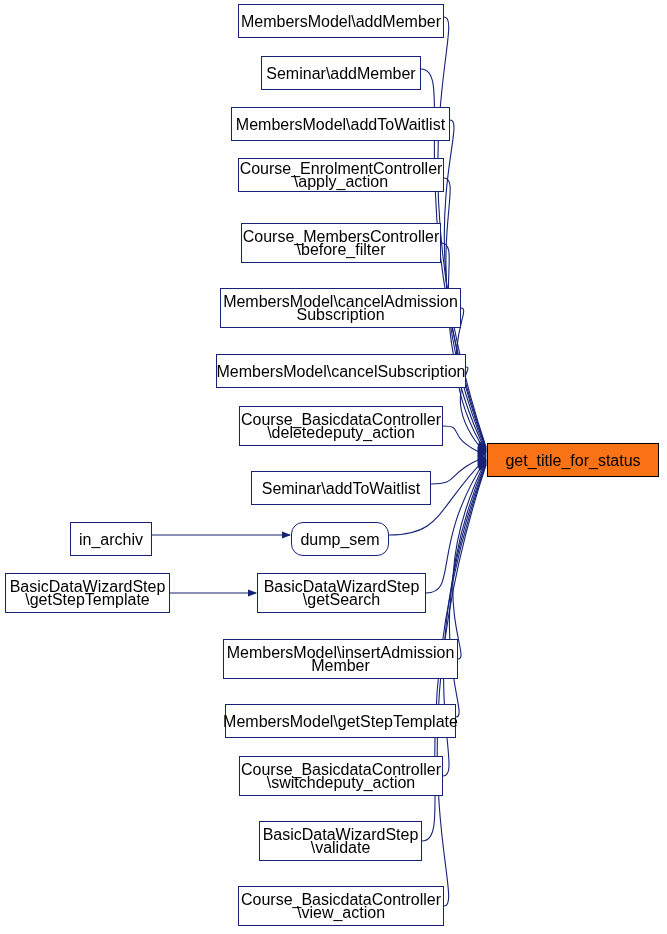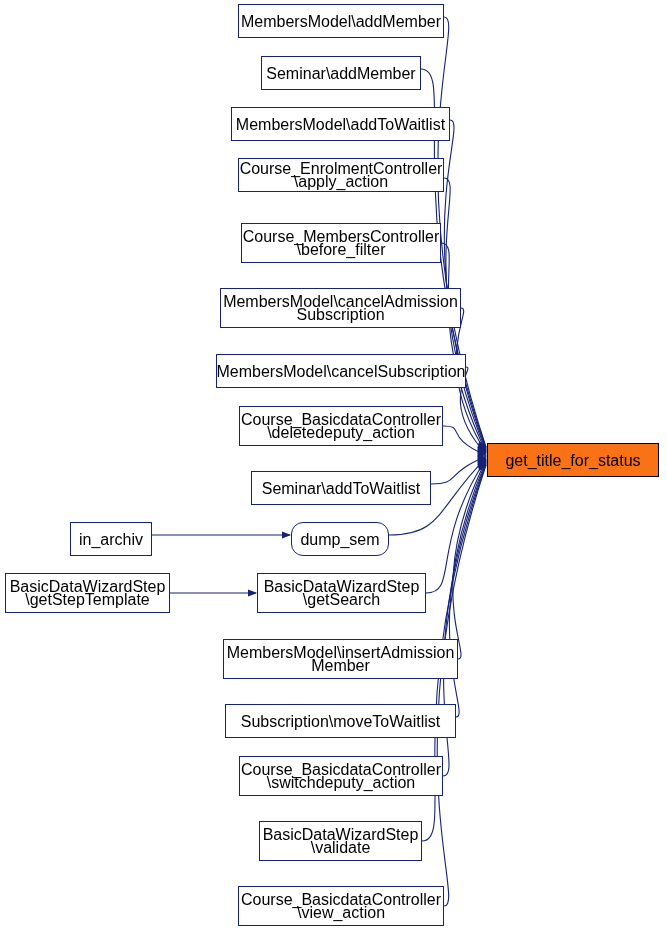--- a/index.html
+++ b/index.html
@@ -110,21 +110,21 @@
 \deletedeputy_action</span></div>
       <div class="node" style="left: 251px; top: 471px; width: 180px; height: 26px;"><span>Seminar\addToWaitlist</span></div>
       <div class="node" style="left: 291px; top: 522px; width: 98px; height: 26px; border-radius: 12px;"><span>dump_sem</span></div>
       <div class="node" style="left: 46px; top: 522px; width: 82px; height: 26px; margin-left: 24px;"><span>in_archiv</span></div>
       <div class="node" style="left: 257px; top: 573px; width: 169px; height: 40px;"><span>BasicDataWizardStep
 \getSearch</span></div>
       <div class="node" style="left: 5px; top: 573px; width: 165px; height: 40px;"><span>BasicDataWizardStep
 \getStepTemplate</span></div>
       <div class="node" style="left: 223px; top: 639px; width: 235px; height: 40px;"><span>MembersModel\insertAdmission
 Member</span></div>
-      <div class="node" style="left: 225px; top: 704px; width: 231px; height: 26px;"><span>Subscription\moveToWaitlist</span></div>
+      <div class="node" style="left: 225px; top: 704px; width: 231px; height: 26px;"><span>MembersModel\getStepTemplate</span></div>
       <div class="node" style="left: 239px; top: 756px; width: 204px; height: 40px;"><span>Course_BasicdataController
 \switchdeputy_action</span></div>
       <div class="node" style="left: 259px; top: 821px; width: 163px; height: 40px;"><span>BasicDataWizardStep
 \validate</span></div>
       <div class="node" style="left: 238px; top: 886px; width: 206px; height: 40px;"><span>Course_BasicdataController
 \view_action</span></div>
     </div>
 </div>
 
 </body></html>

